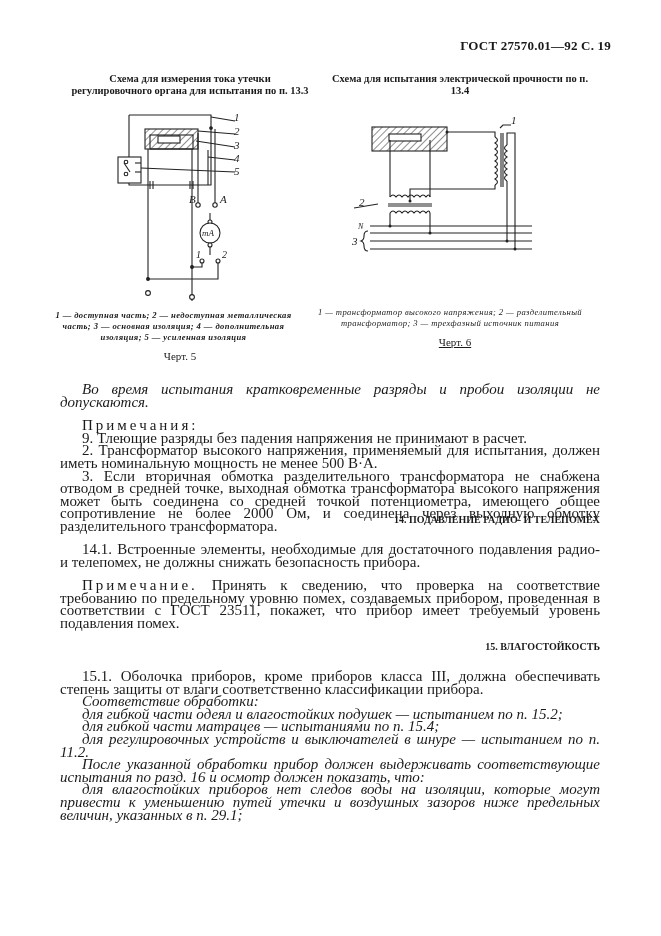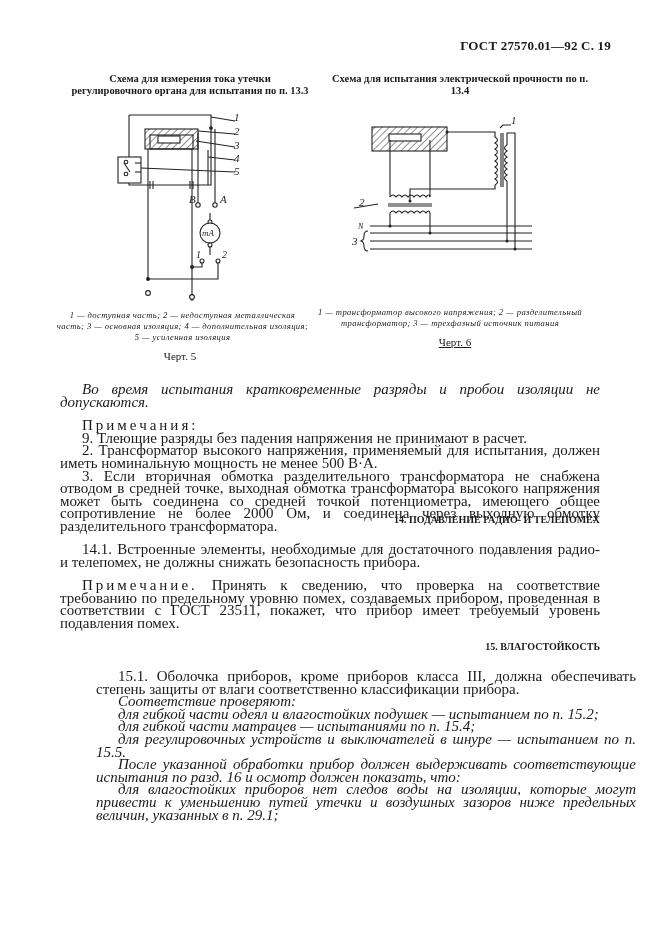--- a/index.html
+++ b/index.html
@@ -4,21 +4,21 @@
 <style>
   html, body { margin: 0; padding: 0; background: #ffffff; }
   body { width: 661px; height: 936px; position: relative; overflow: hidden;
          font-family: "Liberation Serif", "DejaVu Serif", serif; color: #1a1a1a; }
   .header { position: absolute; top: 38px; right: 50px; font-weight: bold; font-size: 13px; letter-spacing: 0.2px; }
   .fig-title { position: absolute; text-align: center; font-weight: bold; font-size: 10.5px; line-height: 11.5px; }
   .fig-left-title { left: 70px; width: 240px; top: 73px; }
   .fig-right-title { left: 325px; width: 270px; top: 73px; }
   svg { position: absolute; }
   .legend { position: absolute; font-size: 8.6px; line-height: 11px; text-align: center; letter-spacing: 0.4px; }
-  .legend-left { left: 55px; width: 255px; top: 310px; }
+  .legend-left { left: 46px; width: 255px; top: 310px; font-weight: bold; }
   .legend-right { left: 305px; width: 290px; top: 307px; }
   .chert { position: absolute; font-size: 11px; text-align: center; }
   .chert5 { left: 140px; width: 80px; top: 350px; }
   .chert6 { left: 415px; width: 80px; top: 336px; text-decoration: underline; }
   .body-text { position: absolute; left: 60px; width: 540px; font-size: 15px; line-height: 12.6px; text-align: justify; }
   .it { font-style: italic; }
   .ind { text-indent: 22px; }
   .spaced { letter-spacing: 3px; }
   .section-head { position: absolute; left: 60px; width: 540px; text-align: right; font-weight: bold; font-size: 10px; }
   p { margin: 0; }
@@ -171,21 +171,21 @@
 
 <div class="section-head" style="top:514px;">14. ПОДАВЛЕНИЕ РАДИО- И ТЕЛЕПОМЕХ</div>
 
 <div class="body-text" style="top:543px;">
   <p class="ind">14.1. Встроенные элементы, необходимые для достаточного подавления радио- и телепомех, не должны снижать безопасность прибора.</p>
   <p class="ind" style="margin-top:11px;"><span class="spaced">Примечание.</span><span> Принять к сведению, что проверка на соответствие требованию по предельному уровню помех, создаваемых прибором, проведенная в соответствии с ГОСТ 23511, покажет, что прибор имеет требуемый уровень подавления помех.</span></p>
 </div>
 
 <div class="section-head" style="top:641px;">15. ВЛАГОСТОЙКОСТЬ</div>
 
-<div class="body-text" style="top:670px;margin-left:36px;">
+<div class="body-text" style="top:670px;">
   <p class="ind">15.1. Оболочка приборов, кроме приборов класса III, должна обеспечивать степень защиты от влаги соответственно классификации прибора.</p>
-  <p class="ind it">Соответствие проверяют:</p>
+  <p class="ind it">Соответствие обработки:</p>
   <p class="ind it">для гибкой части одеял и влагостойких подушек — испытанием по п. 15.2;</p>
   <p class="ind it">для гибкой части матрацев — испытаниями по п. 15.4;</p>
-  <p class="ind it">для регулировочных устройств и выключателей в шнуре — испытанием по п. 15.5.</p>
+  <p class="ind it">для регулировочных устройств и выключателей в шнуре — испытанием по п. 11.2.</p>
   <p class="ind it">После указанной обработки прибор должен выдерживать соответствующие испытания по разд. 16 и осмотр должен показать, что:</p>
   <p class="ind it">для влагостойких приборов нет следов воды на изоляции, которые могут привести к уменьшению путей утечки и воздушных зазоров ниже предельных величин, указанных в п. 29.1;</p>
 </div>
 
 </body></html>

